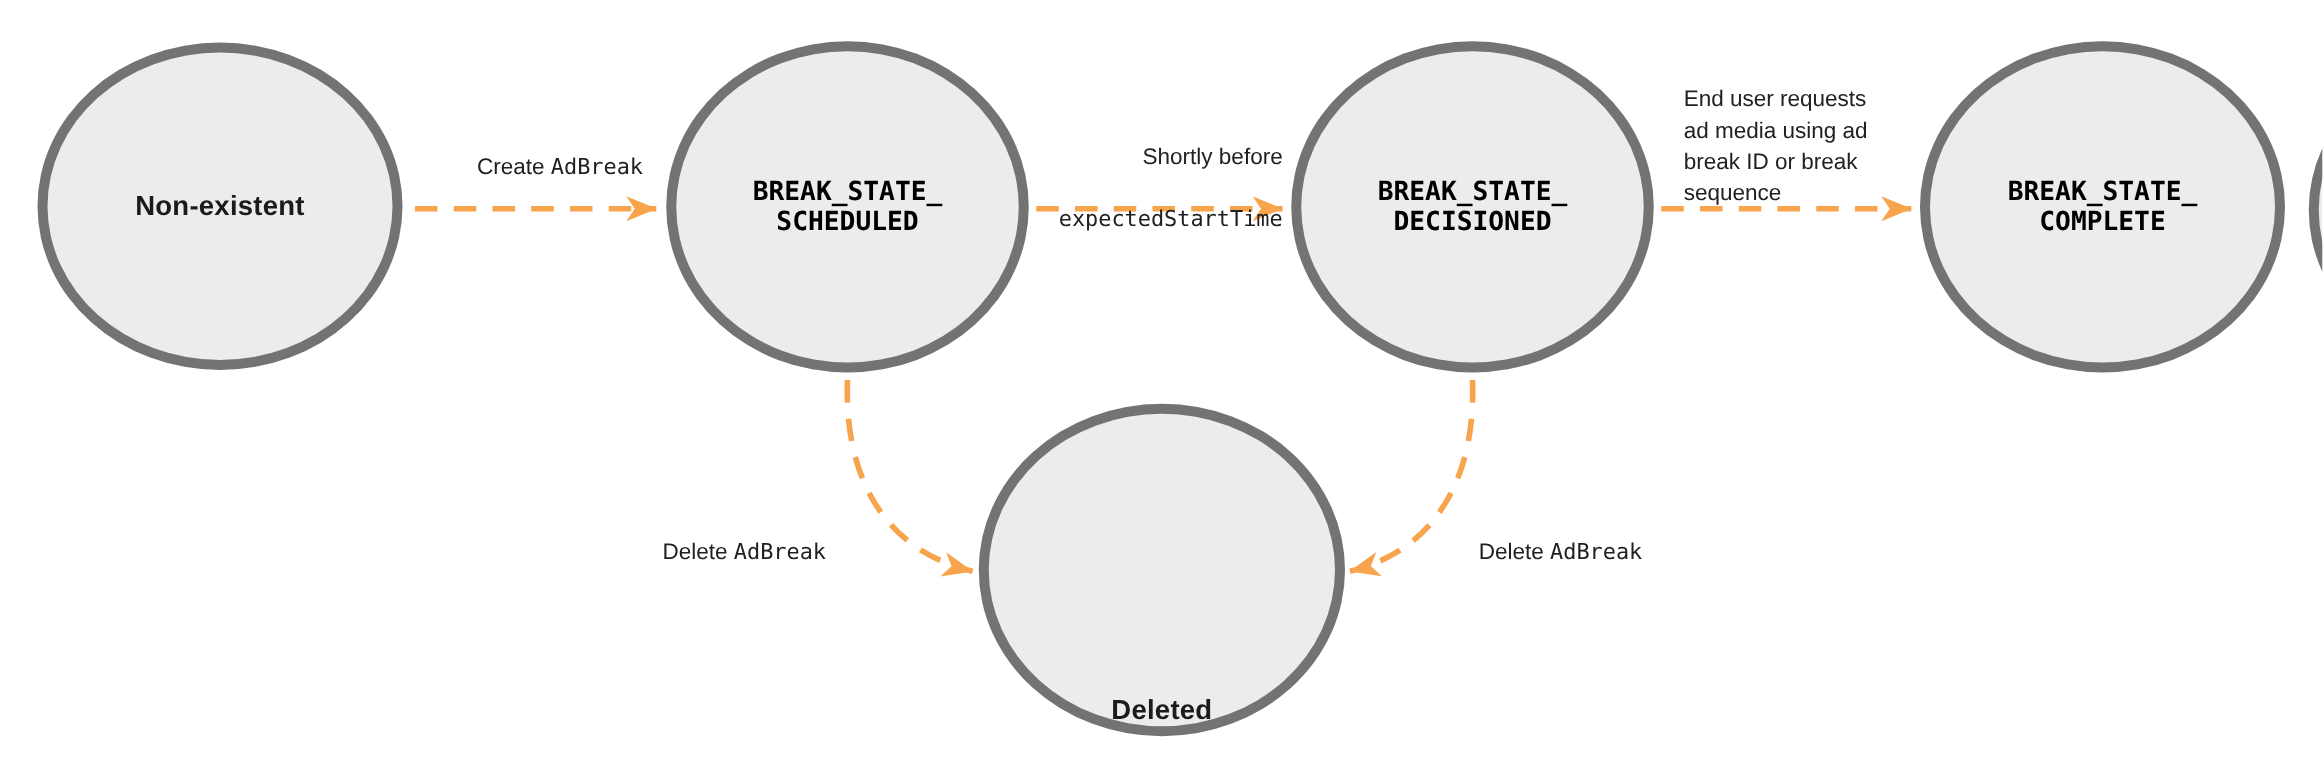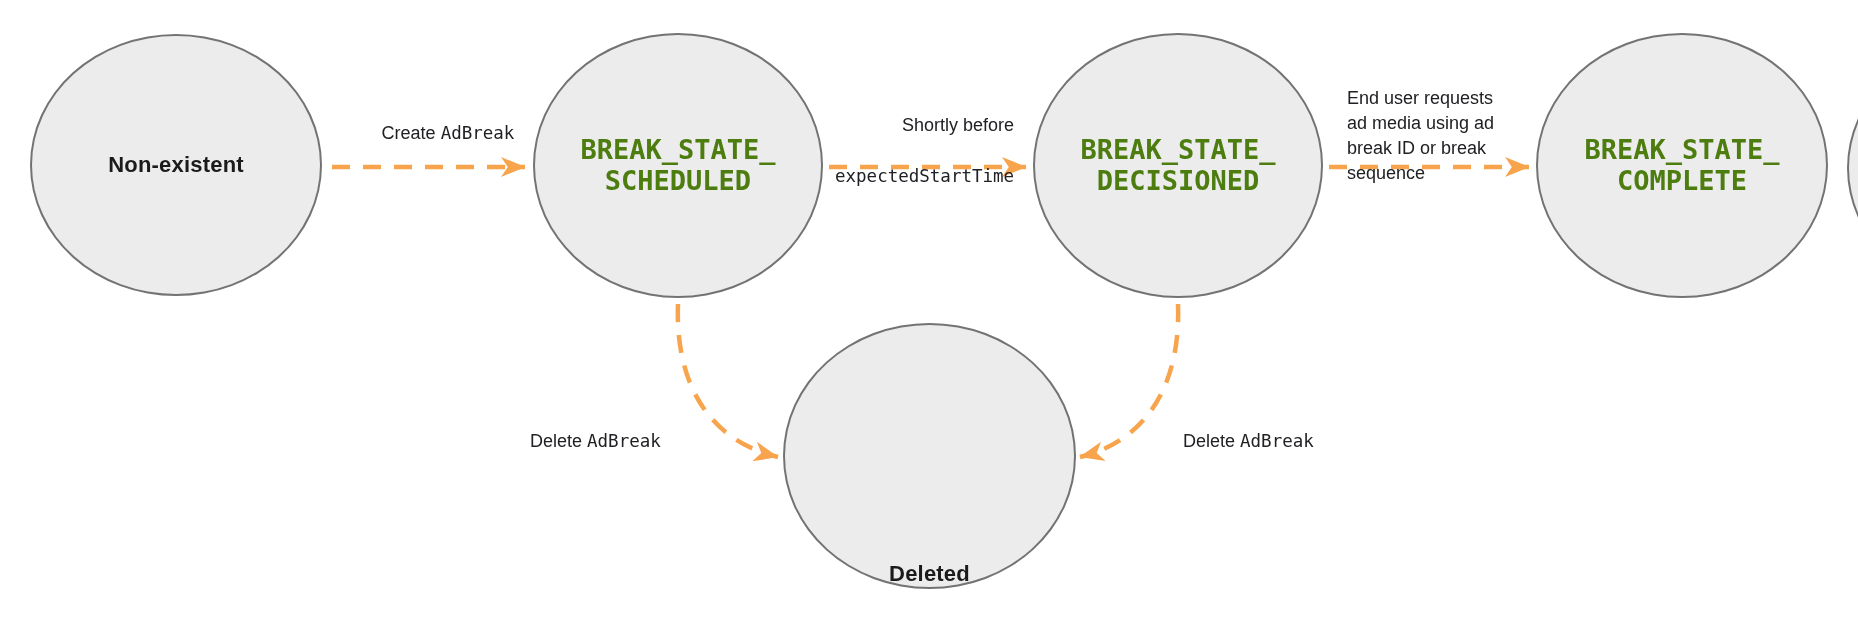--- a/index.html
+++ b/index.html
@@ -8,57 +8,57 @@
     width:1858px;height:617px;
     background:#ffffff;
     overflow:hidden;
     font-family:"Liberation Sans", sans-serif;
     color:#202124;
   }
   .edges-layer{position:absolute;left:0;top:0;width:100%;height:100%;}
   .state-node{
     position:absolute;
     box-sizing:border-box;
-    border:2px solid #737373;
+    border:8px solid #737373;
     background:#ececec;
     border-radius:50%;
     display:flex;
     align-items:center;
     justify-content:center;
     text-align:center;
   }
   .node-label-sans{
     font-family:"Liberation Sans", sans-serif;
     font-weight:bold;
     font-size:22px;
     letter-spacing:.2px;
     color:#1b1b1b;
   }
   .node-label-mono{
     font-family:"DejaVu Sans Mono", monospace;
     font-weight:bold;
-    font-size:27px;
+    font-size:21px;
     line-height:1.12;
     white-space:pre-line;
-    color:#4d7c0f;
+    color:#000000;
   }
   .edge-label{
     position:absolute;
     font-size:18px;
     line-height:25px;
     color:#202124;
     white-space:pre-line;
   }
   .edge-label .code{
     font-family:"DejaVu Sans Mono", monospace;
     font-size:17.5px;
     margin-left:5px;
   }
   .edge-label .label-line{display:block;line-height:26px;text-align:right;}
-  .edge-label .label-line.code{margin-left:2px;}
+  .edge-label .label-line.code{margin-left:14px;}
   .centered{transform:translateX(-50%);white-space:nowrap;}
 </style>
 </head>
 <body>
 
 <div class="canvas">
 
   <svg class="edges-layer" width="1858" height="617" viewBox="0 0 1858 617" xmlns="http://www.w3.org/2000/svg">
     <defs>
       <marker id="arrow-head" markerUnits="userSpaceOnUse" markerWidth="27" markerHeight="23" refX="24" refY="11" orient="auto">
@@ -101,21 +101,21 @@
 
   <div class="edge-label centered" style="left:448px;top:121px;">
     <span>Create</span><span class="code">AdBreak</span>
   </div>
 
   <div class="edge-label" style="left:833px;top:87px;">
     <span class="label-line">Shortly before</span>
     <span class="label-line code">expectedStartTime</span>
   </div>
 
-  <div class="edge-label" style="left:1347px;top:61px;">
+  <div class="edge-label" style="left:1347px;top:42px;">
     <span>End user requests
 ad media using ad
 break ID or break
 sequence</span>
   </div>
 
   <div class="edge-label" style="left:530px;top:404px;">
     <span>Delete</span><span class="code">AdBreak</span>
   </div>
 

